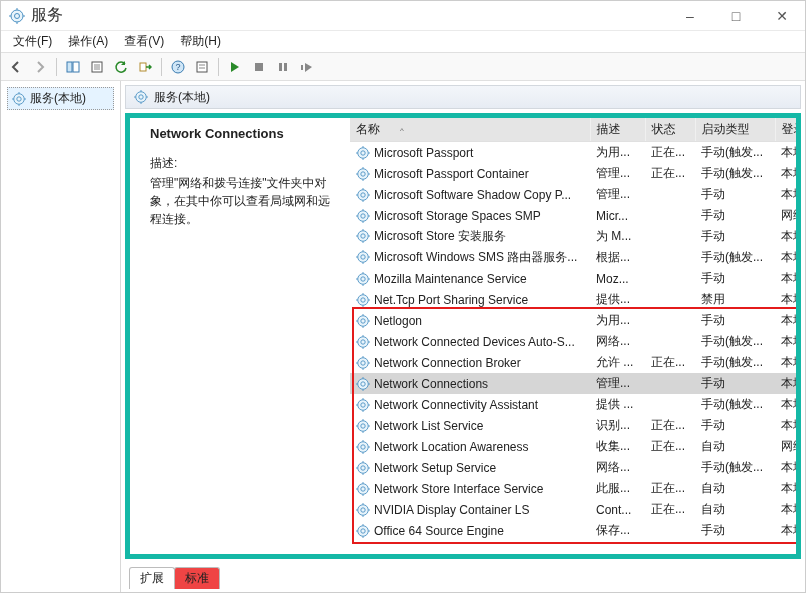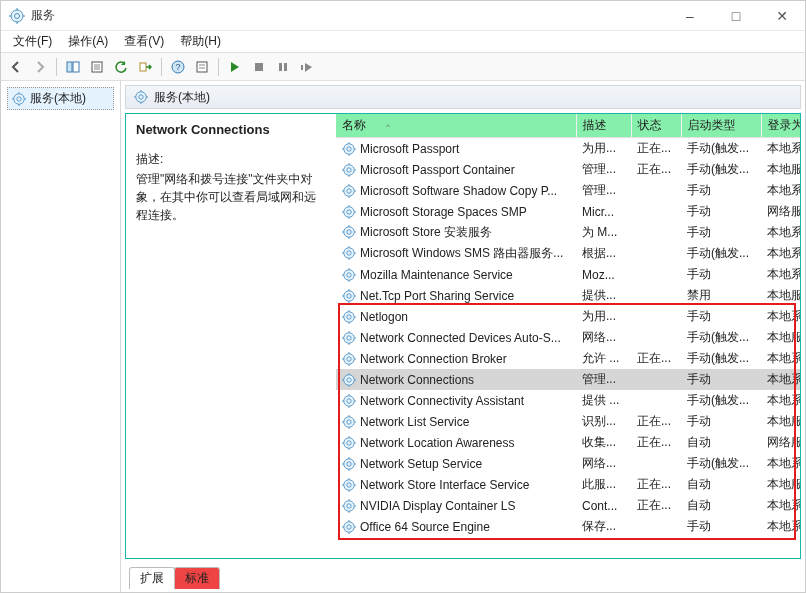--- a/index.html
+++ b/index.html
@@ -1,43 +1,43 @@
 <!DOCTYPE html>
 <html><head>
 <meta charset="utf-8">
 <style>
   * { box-sizing: border-box; margin: 0; padding: 0; }
   body { font-family: "Microsoft YaHei", "Segoe UI", Tahoma, sans-serif; font-size: 12px; background: #fff; color: #222; width: 806px; height: 593px; overflow: hidden; border: 1px solid #ccc; display: flex; flex-direction: column; }
   
   .titlebar { height: 30px; display: flex; align-items: center; padding-left: 8px; background: #fff; border-bottom: 1px solid #eaeaea; }
   .titlebar .icon-svc { width:16px; height:16px; margin-right:6px; }
-  .titlebar .title { flex:1; font-size:12px; color:#333; }
+  .titlebar .title { flex:1; font-size:16px; color:#333; }
   .winbtn { width:46px; height:30px; display:flex; align-items:center; justify-content:center; color:#555; font-size:14px; cursor:pointer; }
   
   .menubar { height:22px; display:flex; align-items:center; padding:0 4px; border-bottom:1px solid #e0e0e0; }
   .menubar .menu { padding:2px 8px; cursor:pointer; }
   
   .toolbar { height:28px; display:flex; align-items:center; padding:0 4px; gap:2px; border-bottom:1px solid #e0e0e0; background:#f9f9f9; }
   .tbtn { width:22px; height:22px; display:flex; align-items:center; justify-content:center; border:1px solid transparent; cursor:pointer; }
   .tsep { width:1px; height:18px; background:#ccc; margin:0 3px; }
   
   .body { flex:1; display:flex; min-height:0; }
   .navpane { width:120px; border-right:1px solid #d8d8d8; padding:6px; }
   .navitem { display:flex; align-items:center; gap:4px; padding:2px 4px; background:#e5f3ff; border:1px dotted #999; }
   .mainpane { flex:1; display:flex; flex-direction:column; min-width:0; padding:0px; }
   .mainheader { height:24px; background:linear-gradient(#f3f6fa,#e7ecf3); border:1px solid #d3d8de; display:flex; align-items:center; padding:0 8px; gap:6px; margin:4px; }
-  .mainbody { flex:1; display:flex; min-height:0; border:1px solid #14b8a6; margin:0 4px 4px 4px; position:relative; }
+  .mainbody { flex:1; display:flex; min-height:0; border:5px solid #14b8a6; margin:0 4px 4px 4px; position:relative;padding-left:10px; }
   .detailpane { width:210px; padding:8px 10px; font-size:12px; overflow:hidden; }
   .detailpane .svc-title { font-weight:bold; font-size:13px; margin-bottom:12px; }
   .detailpane a { color:#0066cc; text-decoration:underline; cursor:pointer; }
   .detailpane .desc-label { margin-top:14px; }
   .detailpane .desc-text { margin-top:2px; line-height:1.5; }
   .listpane { flex:1; overflow:auto; position:relative; }
   table { border-collapse:collapse; width:100%; table-layout:fixed; }
-  thead th { text-align:left; font-weight:normal; padding:3px 6px; background:#86efac; border-bottom:1px solid #e0e0e0; border-right:1px solid #f0f0f0; position:sticky; top:0;margin-left:12px; }
+  thead th { text-align:left; font-weight:normal; padding:3px 6px; background:#e5e5e5; border-bottom:1px solid #e0e0e0; border-right:1px solid #f0f0f0; position:sticky; top:0;margin-left:12px; }
   tbody td { padding:2px 6px; white-space:nowrap; overflow:hidden; text-overflow:ellipsis; }
   tbody tr.selected { background:#d6d6d6; }
   .svc-icon { width:14px; height:14px; margin-right:4px; vertical-align:-3px; display:inline-block; }
   .sort-arrow { font-size:8px; color:#666; margin-left:20px; }
   
   .redbox { position:absolute; border:2px solid #e41b1b; pointer-events:none; }
   
   .tabsbar { height:22px; display:flex; align-items:flex-end; padding-left:4px; margin:3px 4px 4px 4px;}
   .tab { padding:2px 10px; border:1px solid #bcbcbc; border-bottom:none; background:#ef4444; font-size:12px; cursor:pointer; border-top-left-radius:3px; border-top-right-radius:3px; margin-right:-1px; position:relative; top:1px;}
   .tab.active { background:#fff; }

